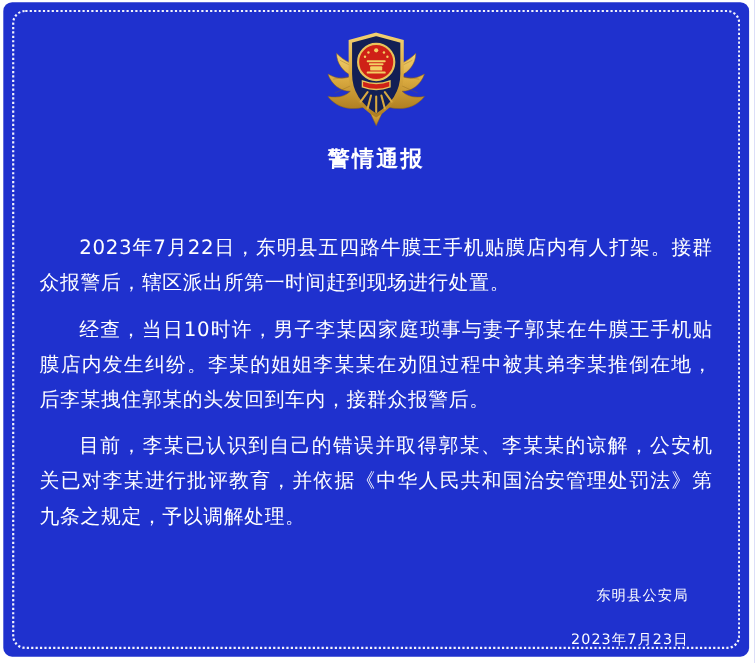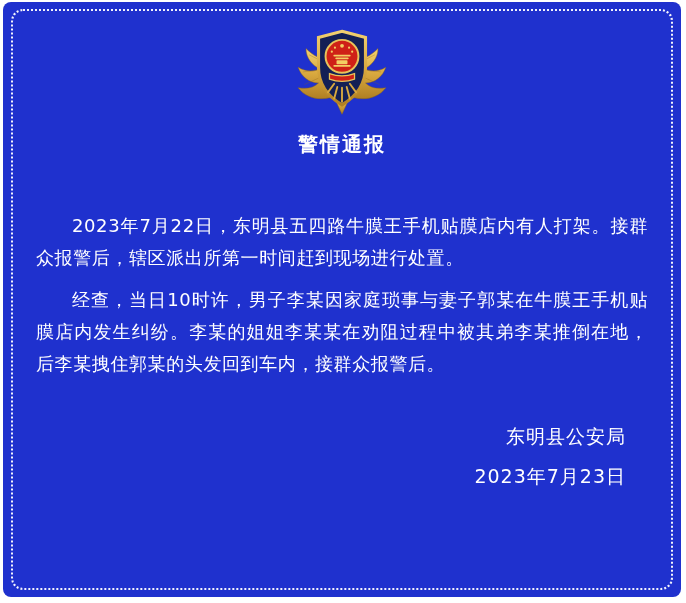--- a/index.html
+++ b/index.html
@@ -64,21 +64,21 @@
     letter-spacing: 0.6px;
     text-indent: 2em;
     text-align: justify;
     font-weight: 500;
   }
   .sign-block {
     margin-top: 26px;
     padding: 0 45px 0 23px;
     color: #ffffff;
     text-align: right;
-    font-size: 19px;
+    font-size: 13px;
     font-weight: 500;
     letter-spacing: 1px;
   }
   .sign-block .sign-line {
     line-height: 40px;
   }
   .sign-block .date-line {
     line-height: 40px;
     padding-right: -6px;
     text-align: right;
@@ -140,20 +140,21 @@
 
         <path d="M44,60 Q60,66 76,60 L76,67 Q60,73 44,67 Z" fill="#cf2117" stroke="#e8c35a" stroke-width="1.6"></path>
       </svg>
     </div>
 
     <h1 class="title">警情通报</h1>
 
     <div class="body-text">
       <p>2023年7月22日，东明县五四路牛膜王手机贴膜店内有人打架。接群众报警后，辖区派出所第一时间赶到现场进行处置。</p>
       <p>经查，当日10时许，男子李某因家庭琐事与妻子郭某在牛膜王手机贴膜店内发生纠纷。李某的姐姐李某某在劝阻过程中被其弟李某推倒在地，后李某拽住郭某的头发回到车内，接群众报警后。</p>
+      <p>目前，李某已认识到自己的错误并取得郭某、李某某的谅解，公安机关已对李某进行批评教育，并依据《中华人民共和国治安管理处罚法》第九条之规定，予以调解处理。</p>
     </div>
 
     <div class="sign-block">
       <div class="sign-line">东明县公安局</div>
       <div class="date-line">2023年7月23日</div>
     </div>
 
   </div>
 </div>
 

